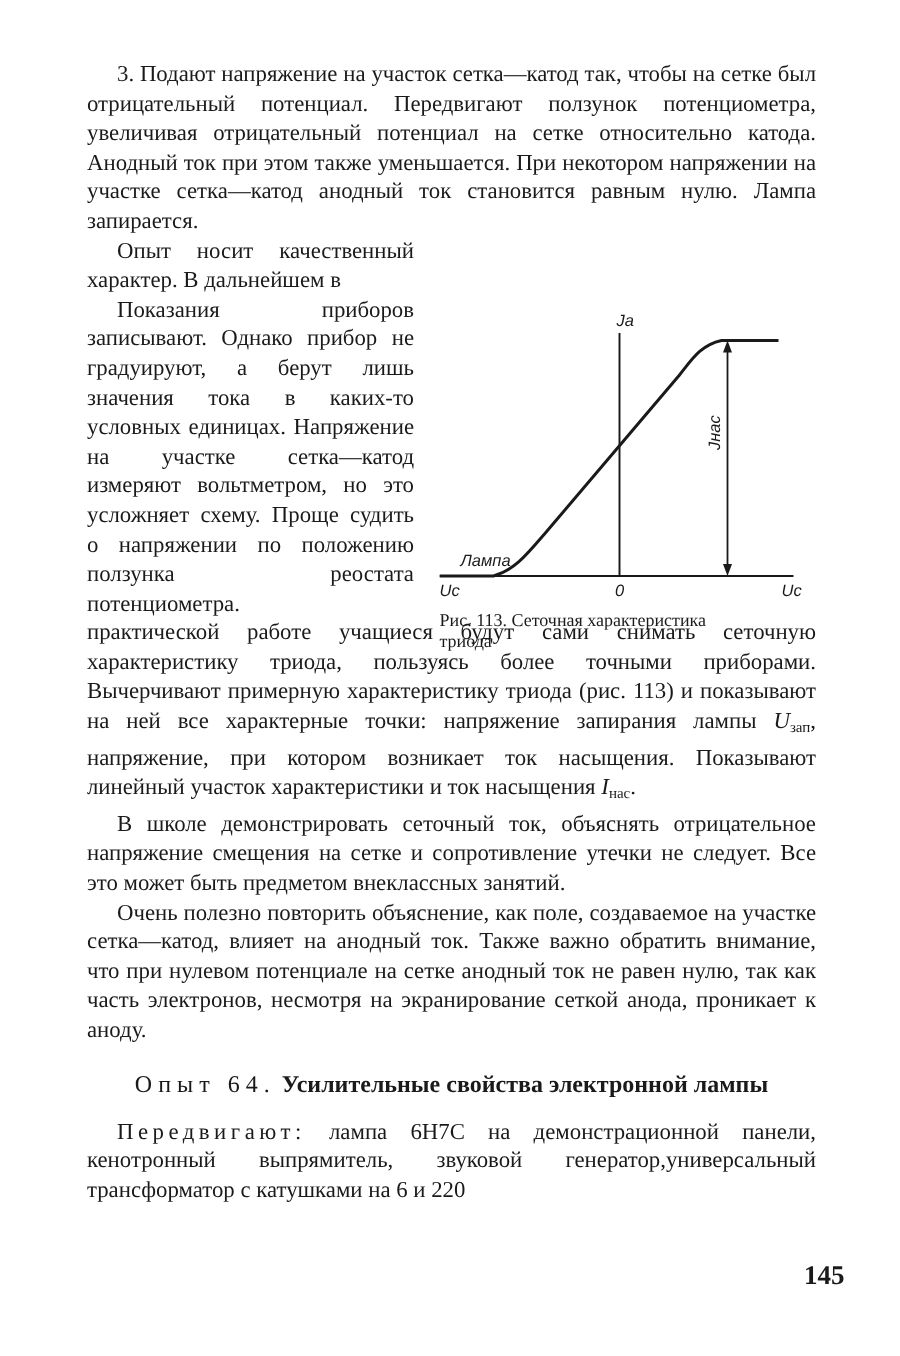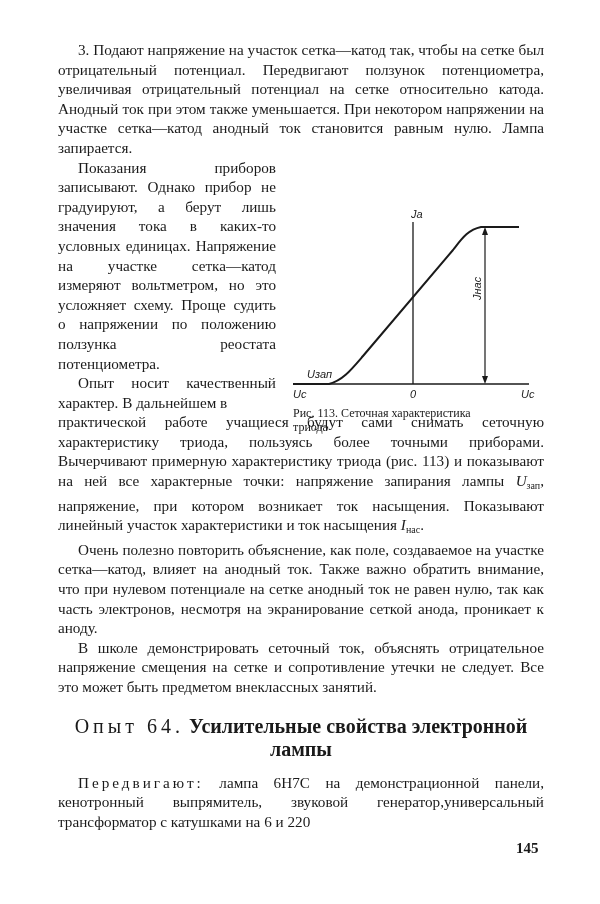--- a/index.html
+++ b/index.html
@@ -7,71 +7,71 @@
          font-family:"Liberation Serif", "DejaVu Serif", serif; color:#1a1a1a; }
   .page { position:absolute; left:58px; top:40px; width:486px; }
   p { margin:0; font-size:15.2px; line-height:19.6px; text-align:justify; hyphens:manual; }
   p.ind { text-indent:20px; }
   .wrap-left { float:left; width:218px; }
   .figure { position:absolute; left:235px; top:170px; width:250px; height:240px; }
   .figure svg { position:absolute; left:0; top:0; }
   .fig-lbl { position:absolute; font-style:italic; font-size:11px; font-family:"Liberation Sans", sans-serif; }
   .caption { position:absolute; left:0; top:196px; width:250px; text-align:left;
              font-size:12px; line-height:14px; font-family:"Liberation Serif", serif; }
-  .heading { margin-top:18px; margin-bottom:12px; text-align:center; font-size:20px; font-weight:bold; }
+  .heading { margin-top:18px; margin-bottom:12px; text-align:center; font-size:16px; font-weight:bold; }
   .heading .sp { font-weight:normal; letter-spacing:4px; }
   .spaced { letter-spacing:3px; }
   .sub { font-size:10px; vertical-align:-3px; }
-  .page-num { position:absolute; left:516px; top:840px; font-size:15px; font-weight:bold; }
+  .page-num { position:absolute; left:536px; top:840px; font-size:18px; font-weight:bold; }
   .clear { clear:both; }
 </style>
 </head>
 <body>
 
 <div class="page">
 
   <p class="ind">3. Подают напряжение на участок сетка—катод так, чтобы на сетке был отрицательный потенциал. Передвигают ползунок потенциометра, увеличивая отрицательный потенциал на сетке относительно катода. Анодный ток при этом также уменьшается. При некотором напряжении на участке сетка—катод анодный ток становится равным нулю. Лампа запирается.</p>
 
   <div class="wrap-left">
+    <p class="ind">Опыт носит качественный характер. В дальнейшем в</p>
     <p class="ind">Показания приборов записывают. Однако прибор не градуируют, а берут лишь значения тока в каких-то условных единицах. Напряжение на участке сетка—катод измеряют вольтметром, но это усложняет схему. Проще судить о напряжении по положению ползунка реостата потенциометра.</p>
-    <p class="ind">Опыт носит качественный характер. В дальнейшем в</p>
   </div>
 
   <div class="figure">
     <svg width="250" height="210" viewBox="0 0 250 210">
 
       <line x1="0" y1="174" x2="236" y2="174" stroke="#1a1a1a" stroke-width="1.3"></line>
 
       <line x1="120" y1="12" x2="120" y2="174" stroke="#1a1a1a" stroke-width="1.3"></line>
 
       <path d="M0,174 L36,174 C50,170 58,160 70,146 L160,40 C168,30 174,20 188,17 L226,17" fill="none" stroke="#1a1a1a" stroke-width="2"></path>
 
       <line x1="192" y1="21" x2="192" y2="170" stroke="#1a1a1a" stroke-width="1.2"></line>
       <polygon points="192,17 189,25 195,25" fill="#1a1a1a"></polygon>
       <polygon points="192,174 189,166 195,166" fill="#1a1a1a"></polygon>
     </svg>
     <span class="fig-lbl" style="left:118px; top:-2px;">Jа</span>
     <span class="fig-lbl" style="left:0px; top:178px;">Uс</span>
     <span class="fig-lbl" style="left:117px; top:178px;">0</span>
     <span class="fig-lbl" style="left:228px; top:178px;">Uс</span>
-    <span class="fig-lbl" style="left:14px; top:158px;">Uзап</span>
+    <span class="fig-lbl" style="left:14px; top:158px;">Лампа</span>
     <span class="fig-lbl" style="left:178px; top:90px; transform:rotate(-90deg); transform-origin:left top;">Jнас</span>
     <div class="caption">
       <div>Рис. 113. Сеточная характеристика</div>
       <div>триода</div>
     </div>
   </div>
 
   <div class="clear"></div>
 
   <p>
     <span>практической работе учащиеся будут сами снимать сеточную характеристику триода, пользуясь более точными приборами. Вычерчивают примерную характеристику триода (рис. 113) и показывают на ней все характерные точки: напряжение запирания лампы </span><i>U</i><span class="sub">зап</span><span>, напряжение, при котором возникает ток насыщения. Показывают линейный участок характеристики и ток насыщения </span><i>I</i><span class="sub">нас</span><span>.</span>
   </p>
+  <p class="ind">В школе демонстрировать сеточный ток, объяснять отрицательное напряжение смещения на сетке и сопротивление утечки не следует. Все это может быть предметом внеклассных занятий.</p>
   <p class="ind">Очень полезно повторить объяснение, как поле, создаваемое на участке сетка—катод, влияет на анодный ток. Также важно обратить внимание, что при нулевом потенциале на сетке анодный ток не равен нулю, так как часть электронов, несмотря на экранирование сеткой анода, проникает к аноду.</p>
-  <p class="ind">В школе демонстрировать сеточный ток, объяснять отрицательное напряжение смещения на сетке и сопротивление утечки не следует. Все это может быть предметом внеклассных занятий.</p>
 
   <div class="heading">
     <span class="sp">Опыт 64.</span>
     <span>Усилительные свойства электронной лампы</span>
   </div>
 
   <p class="ind">
     <span class="spaced">Передвигают:</span><span> лампа 6Н7С на демонстрационной панели, кенотронный выпрямитель, звуковой генератор,универсальный трансформатор с катушками на 6 и 220 </span>
   </p>
 </div>

